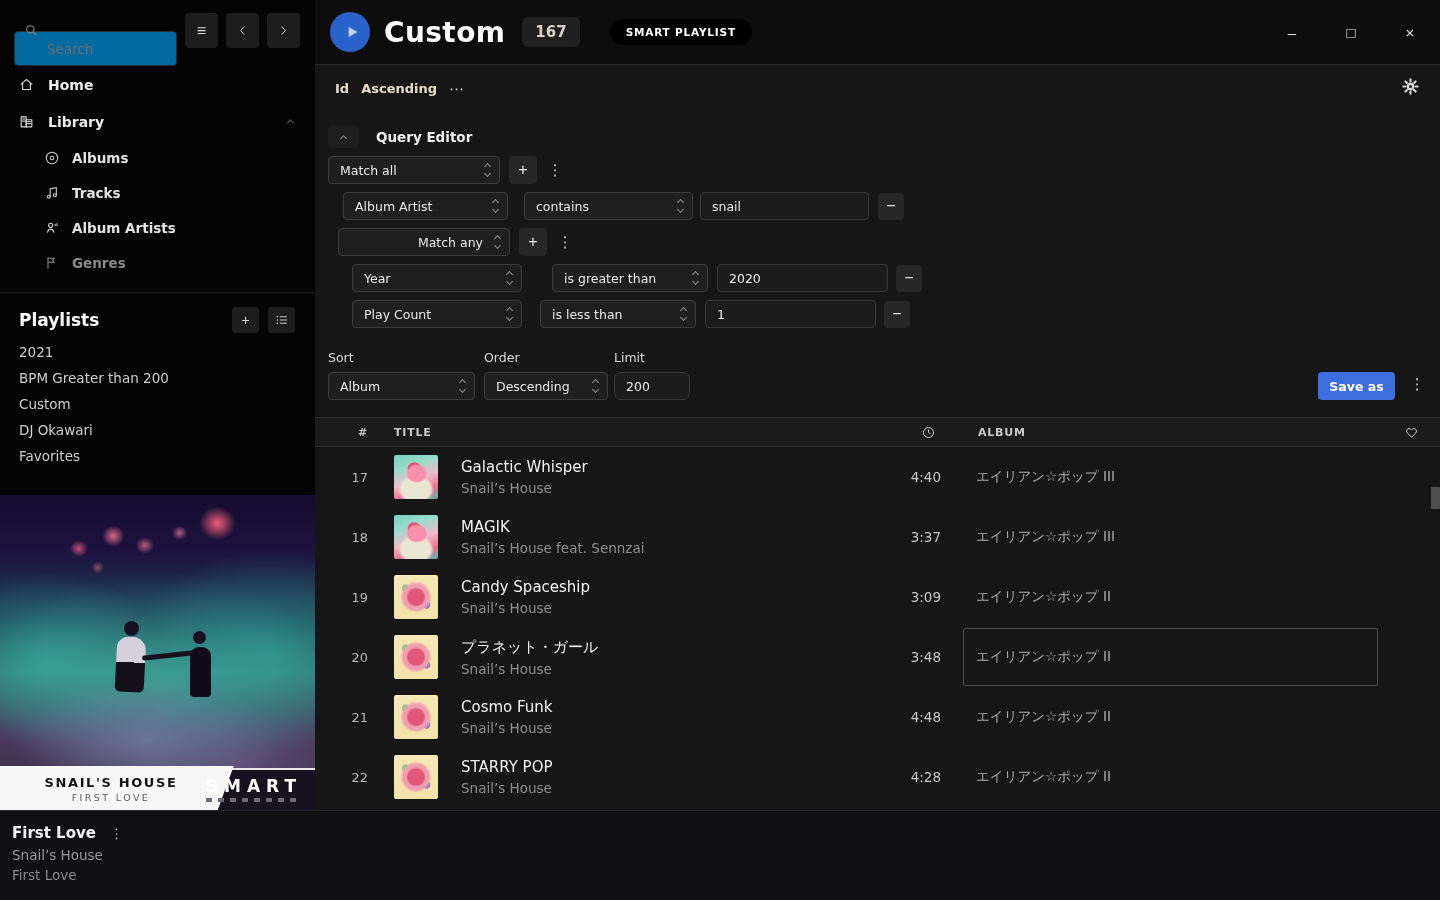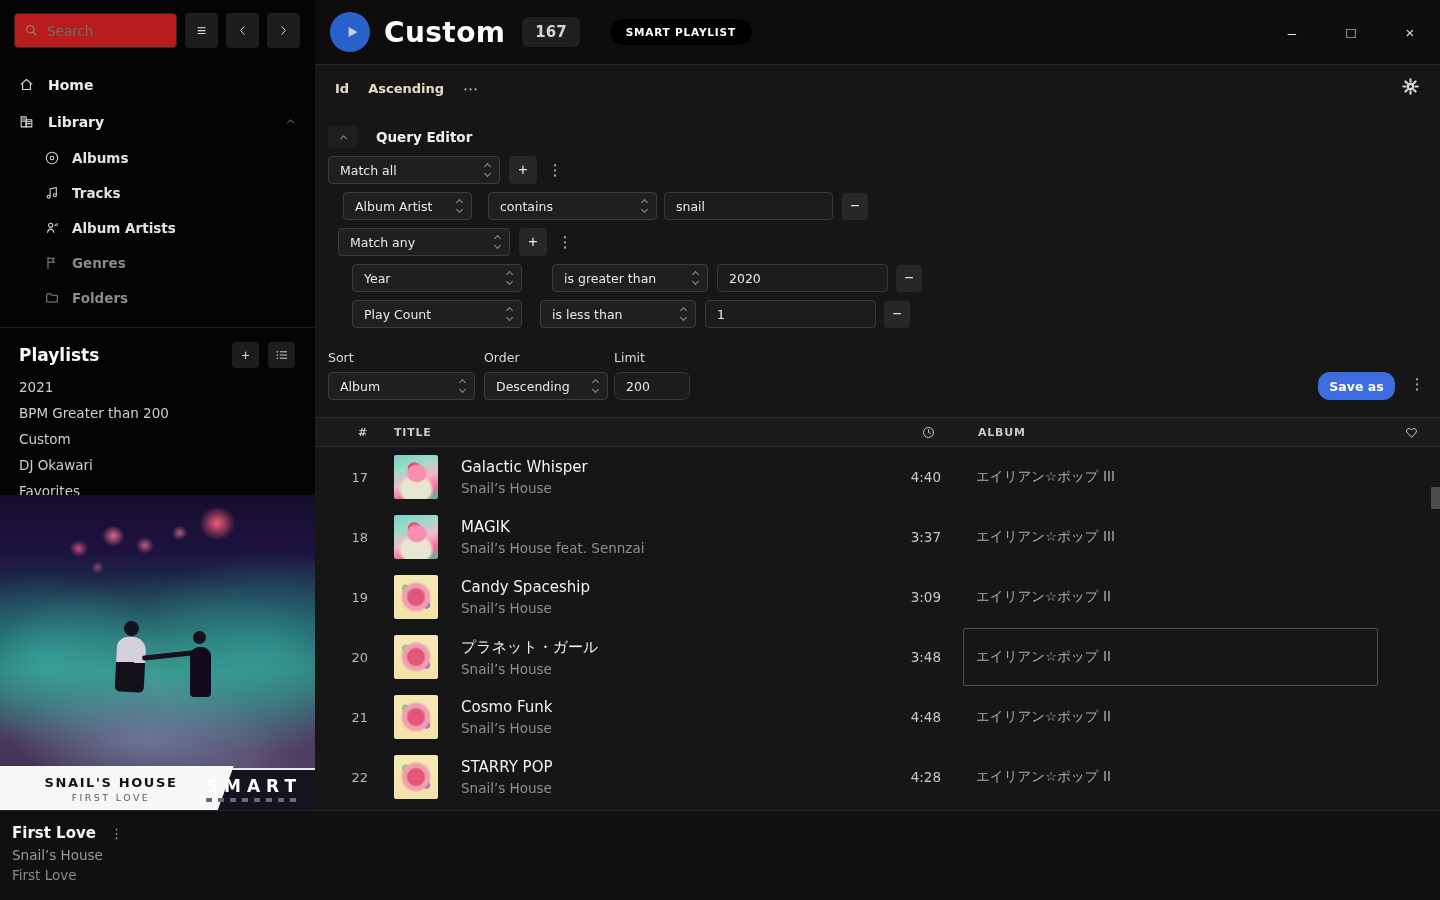--- a/index.html
+++ b/index.html
@@ -7,21 +7,21 @@
   body { font-family:"DejaVu Sans","Liberation Sans",sans-serif; color:#e8e8e8; overflow:hidden; }
   #app { position:relative; width:1440px; height:900px; background:#161616; }
 
   svg { display:block; }
   .ic { stroke:currentColor; fill:none; stroke-width:1.6; stroke-linecap:round; stroke-linejoin:round; }
 
   
   #sidebar { position:absolute; left:0; top:0; width:315px; height:810px; background:#040404; z-index:3; display:flex; flex-direction:column; }
   .side-top { display:flex; gap:8px; padding:13px 14px 10px 14px; align-items:center; }
   .search-box { position:relative; width:163px; height:35px; }
-  .search-box input { width:100%; height:100%; background:#b91c1c; border:1px solid #2b2b2b; border-radius:4px; color:#cfcfcf; font-size:13.5px; padding:0 10px 0 32px; outline:none; font-family:inherit; }
+  .search-box input { width:100%; height:100%; background:#0369a1; border:1px solid #2b2b2b; border-radius:4px; color:#cfcfcf; font-size:13.5px; padding:0 10px 0 32px; outline:none; font-family:inherit;margin-top:18px; }
   .search-box input::placeholder { color:#6e6e6e; }
   .search-icon { position:absolute; left:9px; top:9px; color:#8b8b8b; }
   .sq-btn { width:33px; height:35px; background:#1d1d1d; border:none; border-radius:4px; color:#dcdcdc; display:flex; align-items:center; justify-content:center; font-size:16px; cursor:pointer; }
   .nav { margin-top:8px; }
   .nav-item { display:flex; align-items:center; height:37px; padding:0 18px; font-weight:bold; font-size:14px; color:#ececec; cursor:pointer; }
   .nav-item .nico { margin-right:13px; color:#d9d9d9; }
   .nav-item .spacer { flex:1; }
   .nav-item .chev { color:#9a9a9a; }
   .sub-item { display:flex; align-items:center; height:35px; padding-left:44px; font-weight:bold; font-size:13.5px; color:#e3e3e3; cursor:pointer; }
   .sub-item .nico { margin-right:12px; color:#cfcfcf; }
@@ -69,21 +69,21 @@
   #main { position:absolute; left:315px; top:0; width:1125px; height:810px; background:#161616; overflow:hidden; }
   #main-header { position:relative; height:65px; background:#0d0d0d; border-bottom:1px solid #272727; display:flex; align-items:center; padding-left:15px; }
   .play-circle { width:40px; height:40px; border-radius:50%; background:#2a62cc; border:none; display:flex; align-items:center; justify-content:center; cursor:pointer; }
   .play-circle svg { margin-left:3px; }
   .page-title { font-size:28px; font-weight:800; color:#fbfbfb; letter-spacing:.4px; margin-left:14px; }
   .count-badge { margin-left:17px; background:#202020; border-radius:6px; padding:6px 13px; font-size:15px; font-weight:bold; color:#d9d3ca; }
   .smart-badge { margin-left:30px; background:#000; border-radius:13px; padding:7px 16px; font-size:10.5px; font-weight:bold; letter-spacing:.8px; color:#fff; }
   .win-controls { position:absolute; right:14px; top:0; height:65px; display:flex; align-items:center; gap:27px; }
   .win-btn { background:none; border:none; color:#e3e3e3; font-size:15px; width:32px; height:32px; cursor:pointer; }
 
-  #toolbar { position:relative; height:47px; display:flex; align-items:center; padding-left:20px; gap:19px; }
+  #toolbar { position:relative; height:47px; display:flex; align-items:center; padding-left:20px; gap:12px; }
   .tb-text { background:none; border:none; color:#e7ddc6; font-size:13px; font-weight:bold; cursor:pointer; font-family:inherit; }
   .tb-dots { background:none; border:none; color:#d5d5d5; font-size:15px; letter-spacing:1px; cursor:pointer; }
   .gear-btn { position:absolute; right:20px; top:12px; background:none; border:none; color:#d6d6d6; cursor:pointer; }
 
   
   #query { position:relative; }
   .qe-head { display:flex; align-items:center; gap:18px; margin:14px 0 0 13px; }
   .qe-collapse { width:30px; height:22px; background:#1e1e1e; border:none; border-radius:4px; color:#cfcfcf; display:flex; align-items:center; justify-content:center; cursor:pointer; }
   .qe-title { font-size:13.5px; font-weight:600; color:#f0f0f0; }
   .q-row { display:flex; align-items:center; gap:9px; margin-top:8px; height:28px; }
@@ -91,21 +91,21 @@
   .sel .ud { position:absolute; right:9px; top:7px; }
   .ud i { display:block; width:5px; height:5px; border-right:1.4px solid #8f8f8f; border-bottom:1.4px solid #8f8f8f; }
   .ud .up { transform:rotate(-135deg); margin-bottom:2px; }
   .ud .dn { transform:rotate(45deg); }
   .q-input { height:28px; background:#1c1c1c; border:1px solid #383838; border-radius:4px; color:#e9e9e9; font-size:12.5px; padding:0 11px; outline:none; font-family:inherit; }
   .icon-btn { width:28px; height:28px; background:#272727; border:none; border-radius:4px; color:#e8e8e8; font-size:16px; display:flex; align-items:center; justify-content:center; cursor:pointer; }
   .dots-btn { background:none; border:none; color:#cfcfcf; font-size:15px; width:18px; cursor:pointer; }
 
   .sort-labels { display:flex; margin:22px 0 0 13px; font-size:12.5px; color:#dadada; }
   .sort-controls { display:flex; margin:7px 0 0 13px; align-items:center; position:relative; height:28px; }
-  .save-btn { position:absolute; left:990px; top:0; width:77px; height:28px; background:#3e6de0; color:#fff; border:none; border-radius:12px; font-size:12.5px; font-weight:bold; cursor:pointer; font-family:inherit; }
+  .save-btn { position:absolute; left:990px; top:0; width:77px; height:28px; background:#3e6de0; color:#fff; border:none; border-radius:4px; font-size:12.5px; font-weight:bold; cursor:pointer; font-family:inherit; }
   .save-dots { position:absolute; left:1080px; top:3px; }
 
   
   #track-table { margin-top:17px; }
   .t-grid { display:grid; grid-template-columns:56px 90px 390px 90px 459px 40px; align-items:center; }
   #table-head { height:30px; background:#1b1b1b; border-top:1px solid #2b2b2b; border-bottom:1px solid #2b2b2b; font-size:11px; font-weight:bold; letter-spacing:.8px; color:#c9c9c9; }
   #table-head .h-num { text-align:right; padding-right:3px; }
   #table-head .h-title { grid-column:2 / 4; padding-left:23px; }
   #table-head .h-dur { display:flex; justify-content:flex-end; padding-right:5px; color:#c9c9c9; }
   #table-head .h-album { padding-left:37px; }
@@ -235,28 +235,20 @@
           </div>
           <div class="sub-item muted">
             <span class="nico">
               <svg class="ic" width="16" height="16" viewBox="0 0 24 24">
                 <path d="M6 4v16"></path>
                 <path d="M6 5h9.5L13 8l2.5 3H6"></path>
               </svg>
             </span>
             <span>Genres</span>
           </div>
-          <div class="sub-item muted">
-            <span class="nico">
-              <svg class="ic" width="16" height="16" viewBox="0 0 24 24">
-                <path d="M4 7a1.5 1.5 0 0 1 1.5-1.5h4l2 2.4h7A1.5 1.5 0 0 1 20 9.4v7.1a1.5 1.5 0 0 1-1.5 1.5h-13A1.5 1.5 0 0 1 4 16.5z"></path>
-              </svg>
-            </span>
-            <span>Folders</span>
-          </div>
         </div>
     </div>
 
     <div class="side-divider"></div>
 
     <div class="playlists-head">
       <span class="pl-title">Playlists</span>
       <button class="mini-btn">
           <span>+</span>
         </button>
@@ -348,42 +340,42 @@
               <i class="dn"></i>
             </span>
         </div>
         <button class="icon-btn">
             <span>+</span>
           </button>
         <button class="dots-btn"><span>⋮</span></button>
       </div>
 
       <div class="q-row" style="margin-left:28px;">
-        <div class="sel" style="width:129px;">
+        <div class="sel" style="width:165px;">
           <span>Album Artist</span>
           <span class="ud">
               <i class="up"></i>
               <i class="dn"></i>
             </span>
         </div>
         <div class="sel" style="width:169px; margin-left:7px;">
           <span>contains</span>
           <span class="ud">
               <i class="up"></i>
               <i class="dn"></i>
             </span>
         </div>
         <input class="q-input" style="width: 169px; margin-left: -2px;" value="snail">
         <button class="icon-btn" style="width:26px;height:27px;">
             <span>−</span>
           </button>
       </div>
 
       <div class="q-row" style="margin-left:23px;">
-        <div class="sel" style="width:172px;">
+        <div class="sel" style="width:172px;justify-content:flex-end;">
           <span>Match any</span>
           <span class="ud">
               <i class="up"></i>
               <i class="dn"></i>
             </span>
         </div>
         <button class="icon-btn">
             <span>+</span>
           </button>
         <button class="dots-btn"><span>⋮</span></button>

